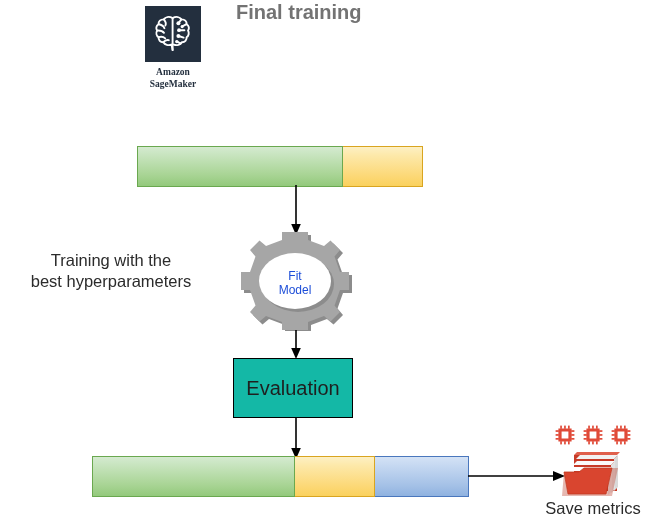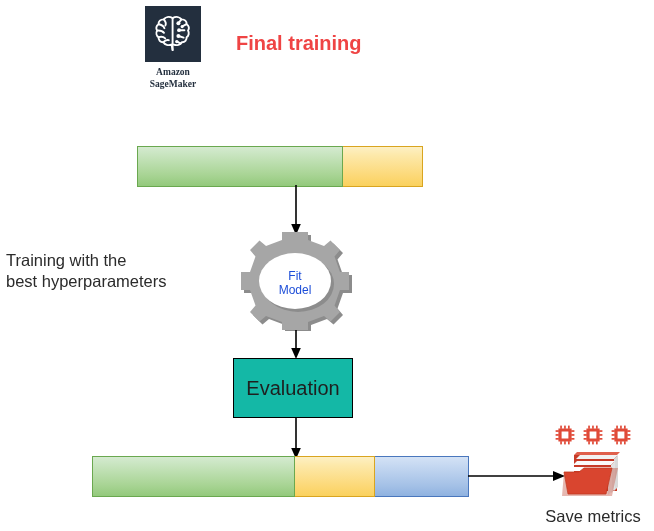--- a/index.html
+++ b/index.html
@@ -42,34 +42,34 @@
     line-height: 11.5px;
     color: #232f3e;
     font-weight: bold;
     white-space: pre-line;
   }
 
   
   #title {
     position: absolute;
     left: 236px;
-    top: 32px;
+    top: 1px;
     font-size: 20px;
     font-weight: bold;
-    color: #ef4444;
+    color: #737373;
     letter-spacing: 0px;
   }
 
   
   #side-caption {
     position: absolute;
     left: 6px;
     top: 250px;
     width: 210px;
-    text-align: left;
+    text-align: center;
     font-size: 16.5px;
     line-height: 21px;
     color: #2b2b2b;
     white-space: pre-line;
   }
 
   
   .bar {
     position: absolute;
     display: flex;
@@ -167,21 +167,21 @@
     justify-content: center;
     gap: 8px;
     height: 22px;
     align-items: center;
   }
   #folder-icon {
     margin: 1px auto 0 auto;
     display: block;
   }
   #save-metrics-label {
-    margin-top: 10px;
+    margin-top: 2px;
     font-size: 16.5px;
     color: #2b2b2b;
   }
 </style>
 </head>
 <body>
 
 <div id="canvas">
 
   <div id="sagemaker-group">

